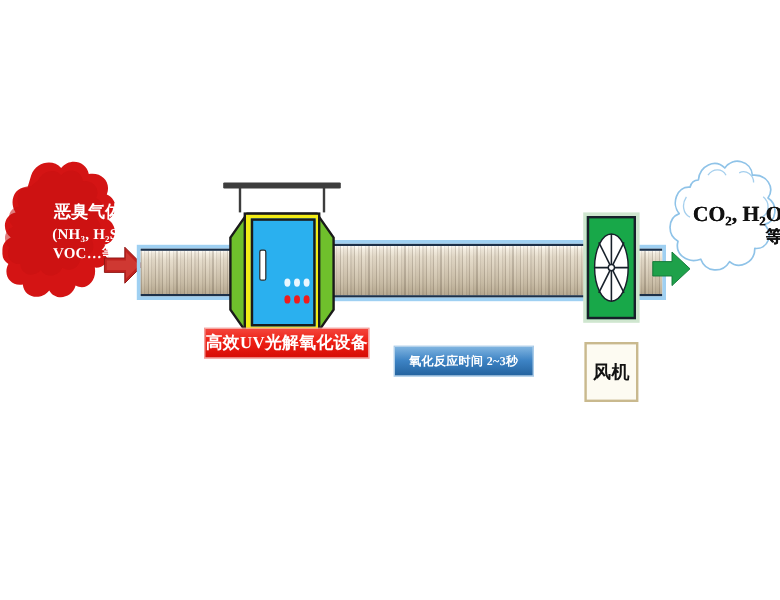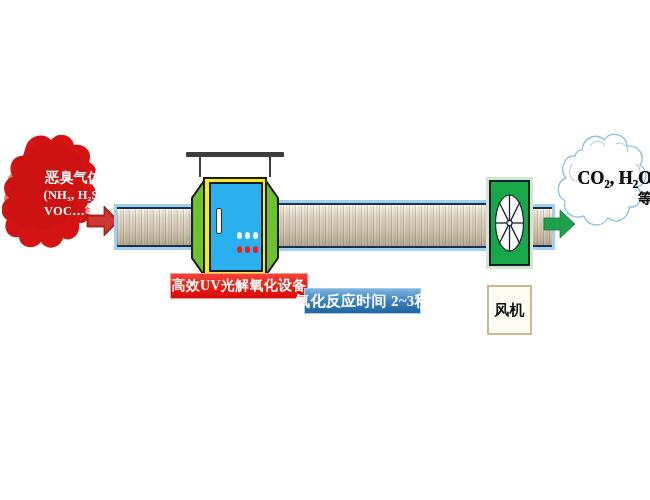--- a/index.html
+++ b/index.html
@@ -209,28 +209,28 @@
     left: 170px;
     top: 273px;
     width: 138px;
     height: 26px;
     background: linear-gradient(to bottom, #f3453c 0%, #ee1f14 45%, #d60d06 100%);
     border: 1px solid #f39b97;
     color: #ffffff;
     font-size: 14px;
   }
   #label-time {
-    left: 304px;
+    left: 328px;
     top: 288px;
     width: 117px;
     height: 26px;
     background: linear-gradient(to bottom, #7fb4e0 0%, #3d83c4 48%, #24639f 100%);
     border: 1px solid #a8cbe8;
     color: #ffffff;
-    font-size: 15px;
+    font-size: 10px;
   }
   #label-fan {
     left: 487px;
     top: 285px;
     width: 45px;
     height: 50px;
     background: #fdfbf2;
     border: 2px solid #c9b98e;
     color: #121212;
     font-size: 15px;

